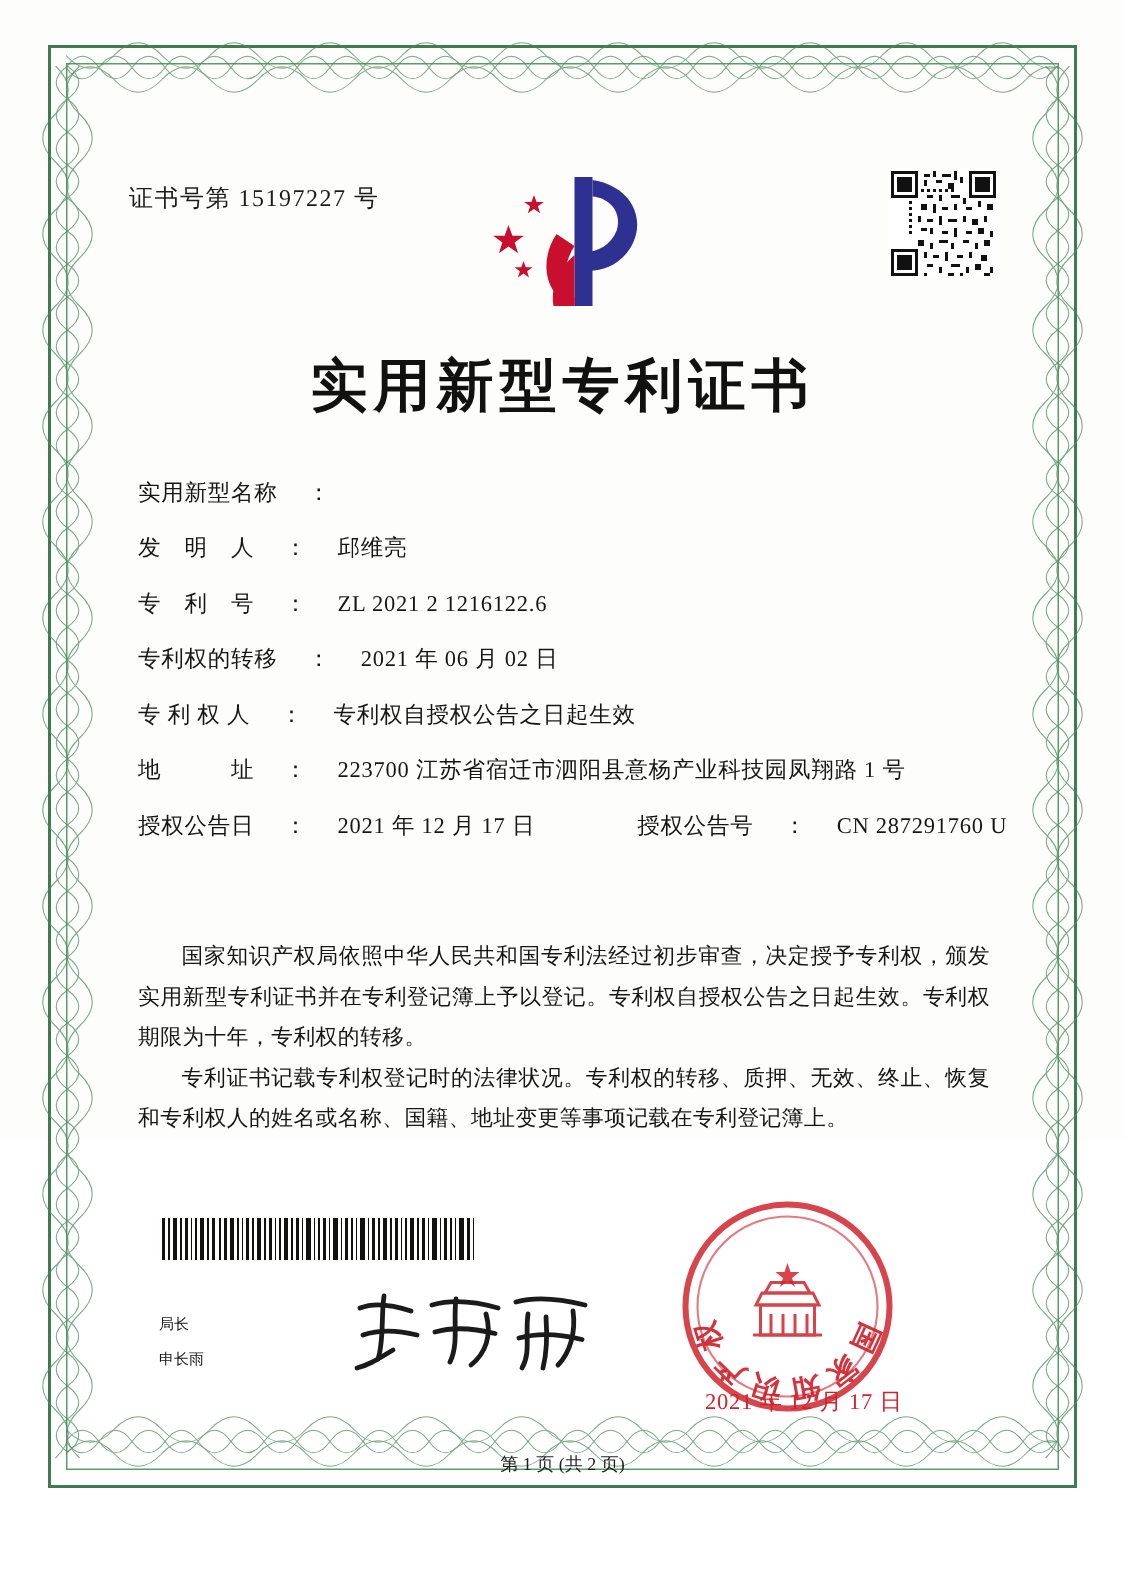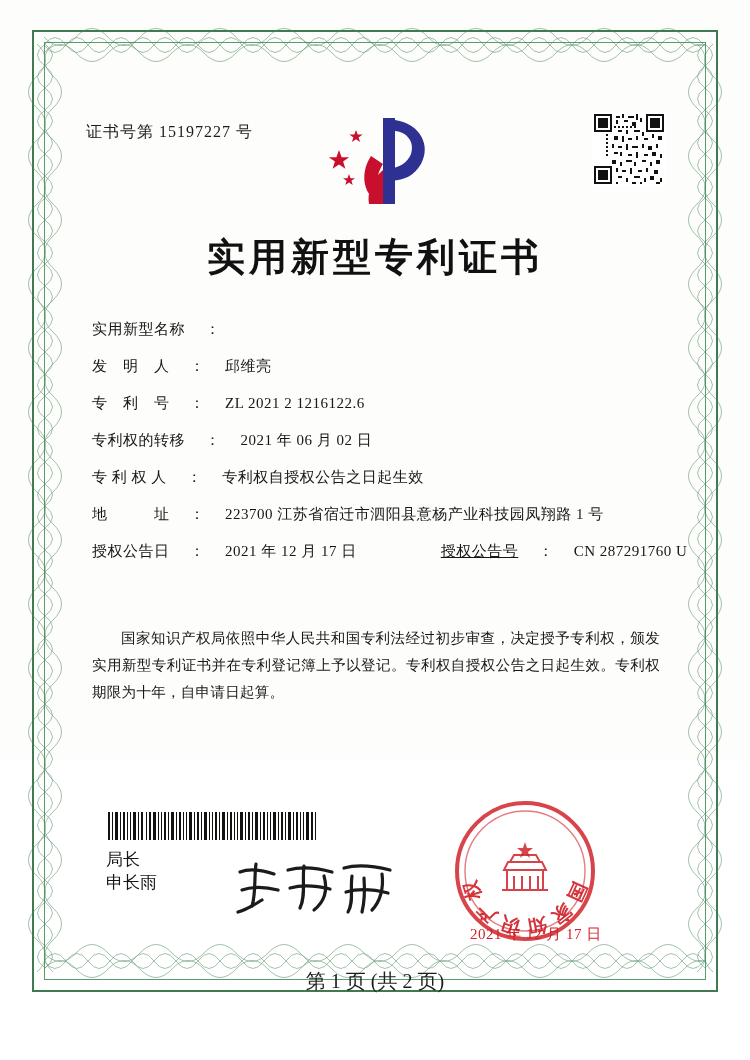--- a/index.html
+++ b/index.html
@@ -118,22 +118,21 @@
   }
   .row .label {
     flex: 0 0 auto;
     letter-spacing: 0.5px;
   }
   .row .value {
     flex: 0 0 auto;
     letter-spacing: 0.5px;
   }
   .row .value2-label {
-    margin-left: 64px;
-    text-decoration: underline;
+    margin-left: 48px;
   }
 
   
   .para {
     position: absolute;
     left: 92px;
     top: 625px;
     width: 568px;
     font-size: 14.5px;
     line-height: 27px;
@@ -152,22 +151,22 @@
     left: 106px;
     top: 812px;
     width: 212px;
     height: 28px;
   }
 
   
   .sig-label {
     position: absolute;
     left: 106px;
-    top: 848px;
-    font-size: 17px;
+    top: 872px;
+    font-size: 10px;
     line-height: 23px;
     color: #161616;
   }
   .signature {
     position: absolute;
     left: 232px;
     top: 856px;
     width: 170px;
     height: 62px;
     font-size: 40px;
@@ -191,21 +190,21 @@
     letter-spacing: 0.5px;
   }
 
   
   .page-no {
     position: absolute;
     left: 0;
     top: 968px;
     width: 750px;
     text-align: center;
-    font-size: 20px;
+    font-size: 12px;
     color: #1d1d1d;
   }
   .footnote {
     position: absolute;
     left: 0;
     top: 1064px;
     width: 750px;
     text-align: left;
     font-size: 14px;
     color: #1d1d1d;
@@ -416,21 +415,22 @@
       <span class="label">：</span>
       <span class="value">2021 年 12 月 17 日</span>
       <span class="label value2-label">授权公告号</span>
       <span class="label">：</span>
       <span class="value">CN 287291760 U</span>
     </div>
 
   </div>
 
   <div class="para">
-    <p>国家知识产权局依照中华人民共和国专利法经过初步审查，决定授予专利权，颁发实用新型专利证书并在专利登记簿上予以登记。专利权自授权公告之日起生效。专利权期限为十年，自申请日起算。</p>
+    <p>国家知识产权局依照中华人民共和国专利法经过初步审查，决定授予专利权，颁发实用新型专利证书并在专利登记簿上予以登记。专利权自授权公告之日起生效。专利权期限为十年，专利权的转移。</p>
+    <p>专利证书记载专利权登记时的法律状况。专利权的转移、质押、无效、终止、恢复和专利权人的姓名或名称、国籍、地址变更等事项记载在专利登记簿上。</p>
   </div>
 
   <div class="barcode">
     <svg width="212" height="28" viewBox="0 0 212 28" shape-rendering="crispEdges" xmlns="http://www.w3.org/2000/svg">
       <rect width="212" height="28" fill="#fdfdfb"></rect>
       <g fill="#111111">
         <rect x="2" y="0" width="2" height="28"></rect>
           <rect x="6" y="0" width="1" height="28"></rect>
         <rect x="9" y="0" width="3" height="28"></rect>
           <rect x="14" y="0" width="1" height="28"></rect>

